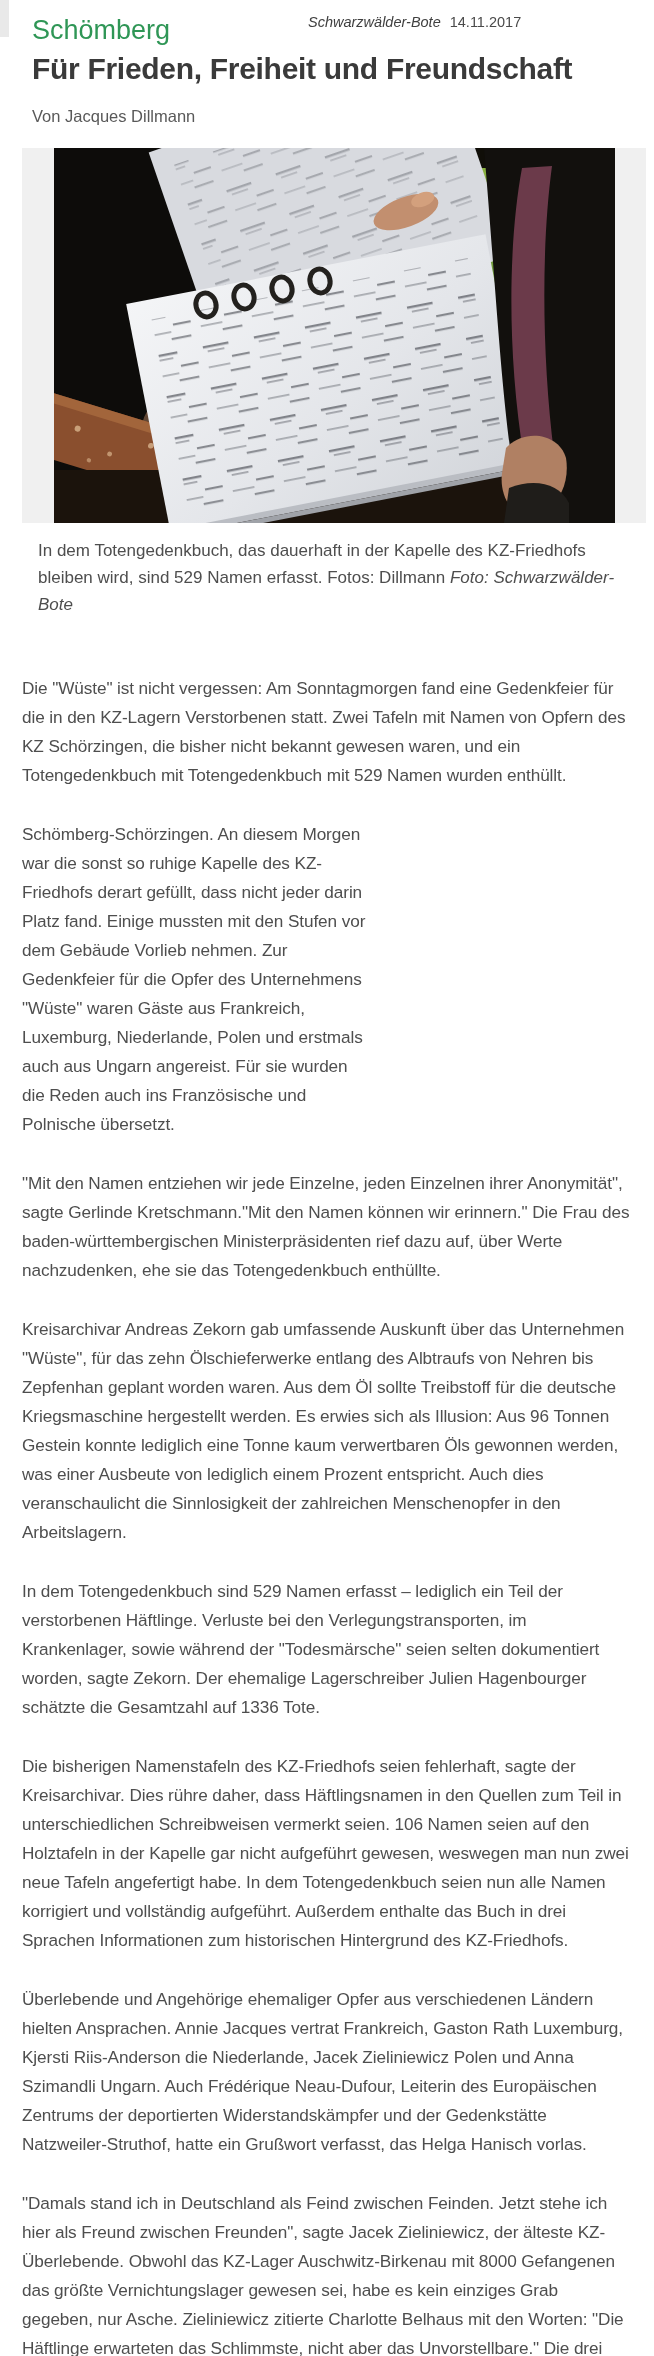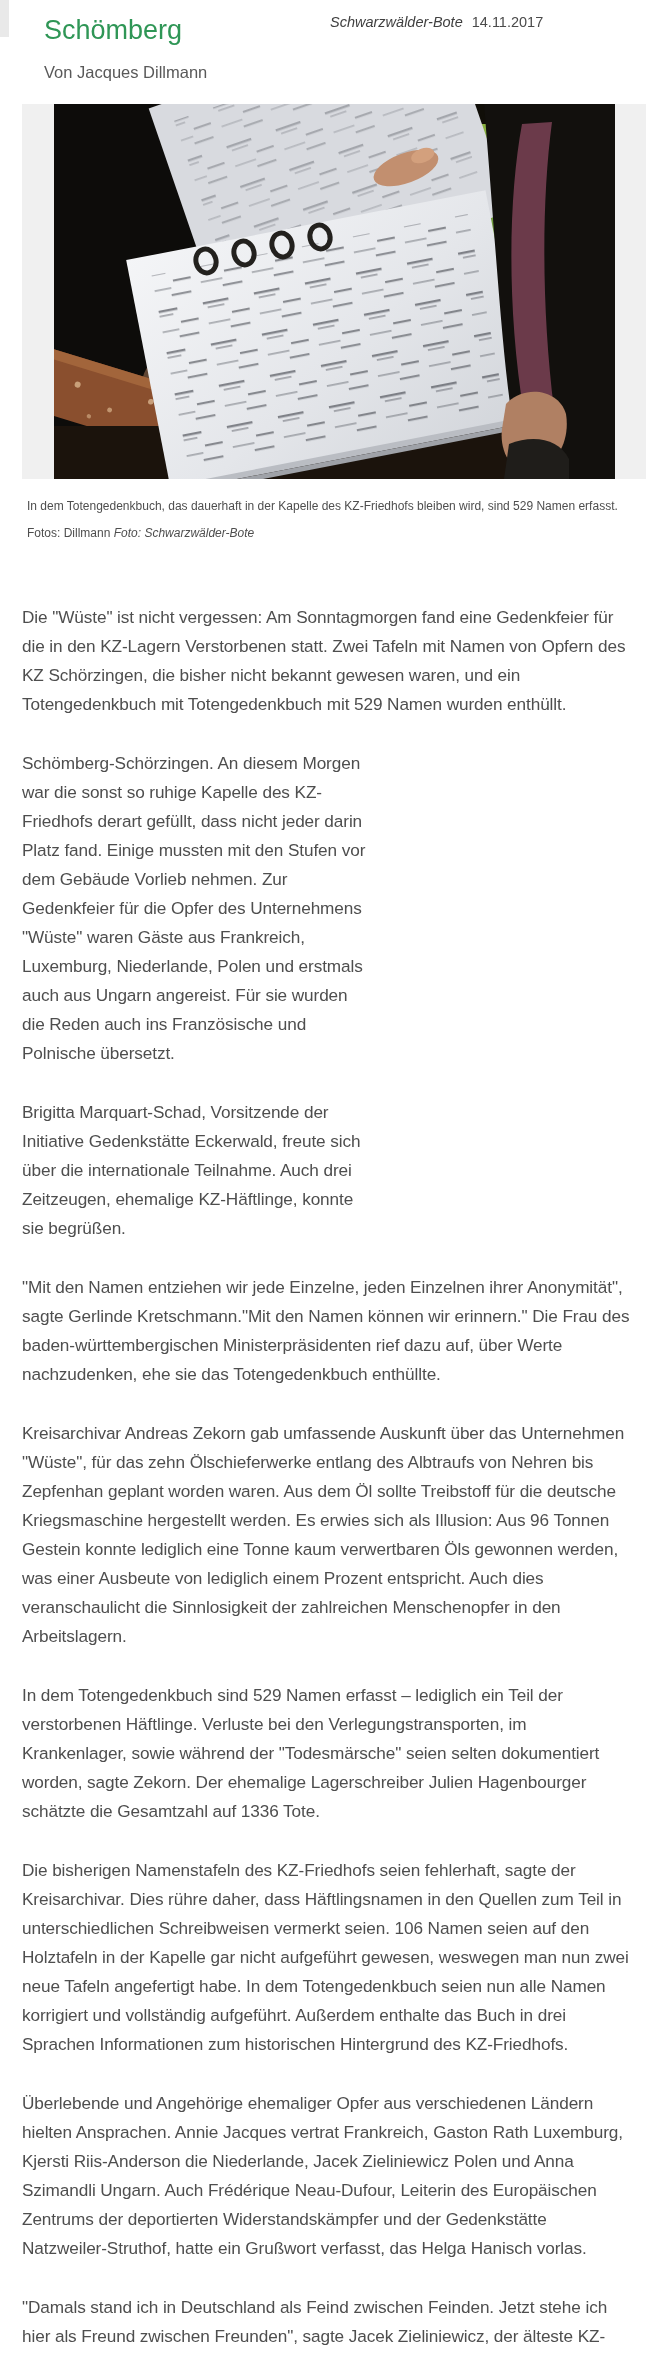--- a/index.html
+++ b/index.html
@@ -14,21 +14,21 @@
   html,body{margin:0;padding:0;}
   body{
     width:654px;
     background:#ffffff;
     font-family:"Liberation Sans", sans-serif;
     color:var(--body-text);
   }
   .page{position:relative;width:654px;min-height:2356px;overflow:hidden;}
   .edge-strip{position:absolute;left:0;top:0;width:9px;height:37px;background:#e9e9e9;}
 
-  .header{padding:14px 24px 0 22px;position:relative;margin-left:22px;}
+  .header{padding:14px 24px 0 32px;position:relative;}
   .kicker{
     color:var(--accent-green);
     font-size:27px;
     line-height:32px;
     font-weight:400;
   }
   .meta{
     position:absolute;left:308px;top:14px;
     font-size:14.5px;color:var(--meta-color);
     white-space:nowrap;
@@ -45,22 +45,22 @@
 
   figure{margin:22px 0 0 22px;padding:0;}
   .photo-band{
     width:624px;height:375px;
     background:var(--figure-bg);
     padding-left:32px;
   }
   .photo-band svg{display:block;}
 
   figcaption{
-    margin:14px 24px 0 5px;
-    font-size:12px;line-height:27px;color:var(--body-text);
+    margin:14px 24px 0 16px;
+    font-size:17px;line-height:27px;color:var(--body-text);
   }
   figcaption .credit{font-style:italic;}
 
   .article-body{
     padding:56px 24px 30px 22px;
     font-size:17.2px;line-height:29px;
     color:var(--body-text);
     letter-spacing:-0.1px;
   }
   .article-body p{margin:0 0 30px 0;}
@@ -70,20 +70,21 @@
 <body>
 
 <div class="page">
   <div class="edge-strip"></div>
 
   <header class="header">
     <div class="kicker">Schömberg</div>
     <div class="meta">
       <span class="source">Schwarzwälder-Bote</span><span class="date">14.11.2017</span>
     </div>
+    <h1 class="title">Für Frieden, Freiheit und Freundschaft</h1>
     <div class="byline">Von Jacques Dillmann</div>
   </header>
 
   <figure>
     <div class="photo-band">
 
       <svg viewBox="0 0 561 375" width="561" height="375" aria-hidden="true">
         <defs>
           <linearGradient id="grass" x1="0" y1="0" x2="0" y2="1">
             <stop offset="0" stop-color="#8ab13f"></stop>
@@ -170,21 +171,20 @@
           <path d="M455 340 C480 330 505 335 515 355 L515 375 L450 375 Z" fill="#1f1d1a"></path>
         </g>
       </svg>
     </div>
     <figcaption><span>In dem Totengedenkbuch, das dauerhaft in der Kapelle des KZ-Friedhofs bleiben wird, sind 529 Namen erfasst. Fotos: Dillmann </span><span class="credit">Foto: Schwarzwälder-Bote</span></figcaption>
   </figure>
 
   <main class="article-body">
     <p>Die "Wüste" ist nicht vergessen: Am Sonntagmorgen fand eine Gedenkfeier für die in den KZ-Lagern Verstorbenen statt. Zwei Tafeln mit Namen von Opfern des KZ Schörzingen, die bisher nicht bekannt gewesen waren, und ein Totengedenkbuch mit Totengedenkbuch mit 529 Namen wurden enthüllt.</p>
     <p class="narrow">Schömberg-Schörzingen. An diesem Morgen war die sonst so ruhige Kapelle des KZ-Friedhofs derart gefüllt, dass nicht jeder darin Platz fand. Einige mussten mit den Stufen vor dem Gebäude Vorlieb nehmen. Zur Gedenkfeier für die Opfer des Unternehmens "Wüste" waren Gäste aus Frankreich, Luxemburg, Niederlande, Polen und erstmals auch aus Ungarn angereist. Für sie wurden die Reden auch ins Französische und Polnische übersetzt.</p>
-    <p class="narrow">Brigitta Marquart-Schad, Vorsitzende der Initiative Gedenkstätte Eckerwald, freute sich über die internationale Teilnahme. Auch drei Zeitzeugen, ehemalige KZ-Häftlinge, konnte sie begrüßen.</p>
     <p>"Mit den Namen entziehen wir jede Einzelne, jeden Einzelnen ihrer Anonymität", sagte Gerlinde Kretschmann."Mit den Namen können wir erinnern." Die Frau des baden-württembergischen Ministerpräsidenten rief dazu auf, über Werte nachzudenken, ehe sie das Totengedenkbuch enthüllte.</p>
     <p>Kreisarchivar Andreas Zekorn gab umfassende Auskunft über das Unternehmen "Wüste", für das zehn Ölschieferwerke entlang des Albtraufs von Nehren bis Zepfenhan geplant worden waren. Aus dem Öl sollte Treibstoff für die deutsche Kriegsmaschine hergestellt werden. Es erwies sich als Illusion: Aus 96 Tonnen Gestein konnte lediglich eine Tonne kaum verwertbaren Öls gewonnen werden, was einer Ausbeute von lediglich einem Prozent entspricht. Auch dies veranschaulicht die Sinnlosigkeit der zahlreichen Menschenopfer in den Arbeitslagern.</p>
     <p>In dem Totengedenkbuch sind 529 Namen erfasst – lediglich ein Teil der verstorbenen Häftlinge. Verluste bei den Verlegungstransporten, im Krankenlager, sowie während der "Todesmärsche" seien selten dokumentiert worden, sagte Zekorn. Der ehemalige Lagerschreiber Julien Hagenbourger schätzte die Gesamtzahl auf 1336 Tote.</p>
     <p>Die bisherigen Namenstafeln des KZ-Friedhofs seien fehlerhaft, sagte der Kreisarchivar. Dies rühre daher, dass Häftlingsnamen in den Quellen zum Teil in unterschiedlichen Schreibweisen vermerkt seien. 106 Namen seien auf den Holztafeln in der Kapelle gar nicht aufgeführt gewesen, weswegen man nun zwei neue Tafeln angefertigt habe. In dem Totengedenkbuch seien nun alle Namen korrigiert und vollständig aufgeführt. Außerdem enthalte das Buch in drei Sprachen Informationen zum historischen Hintergrund des KZ-Friedhofs.</p>
     <p>Überlebende und Angehörige ehemaliger Opfer aus verschiedenen Ländern hielten Ansprachen. Annie Jacques vertrat Frankreich, Gaston Rath Luxemburg, Kjersti Riis-Anderson die Niederlande, Jacek Zieliniewicz Polen und Anna Szimandli Ungarn. Auch Frédérique Neau-Dufour, Leiterin des Europäischen Zentrums der deportierten Widerstandskämpfer und der Gedenkstätte Natzweiler-Struthof, hatte ein Grußwort verfasst, das Helga Hanisch vorlas.</p>
     <p>"Damals stand ich in Deutschland als Feind zwischen Feinden. Jetzt stehe ich hier als Freund zwischen Freunden", sagte Jacek Zieliniewicz, der älteste KZ-Überlebende. Obwohl das KZ-Lager Auschwitz-Birkenau mit 8000 Gefangenen das größte Vernichtungslager gewesen sei, habe es kein einziges Grab gegeben, nur Asche. Zieliniewicz zitierte Charlotte Belhaus mit den Worten: "Die Häftlinge erwarteten das Schlimmste, nicht aber das Unvorstellbare." Die drei wichtigsten Worte seien "Frieden", "Freiheit" und "Freundschaft".</p>
 
   </main>
 </div>
 

